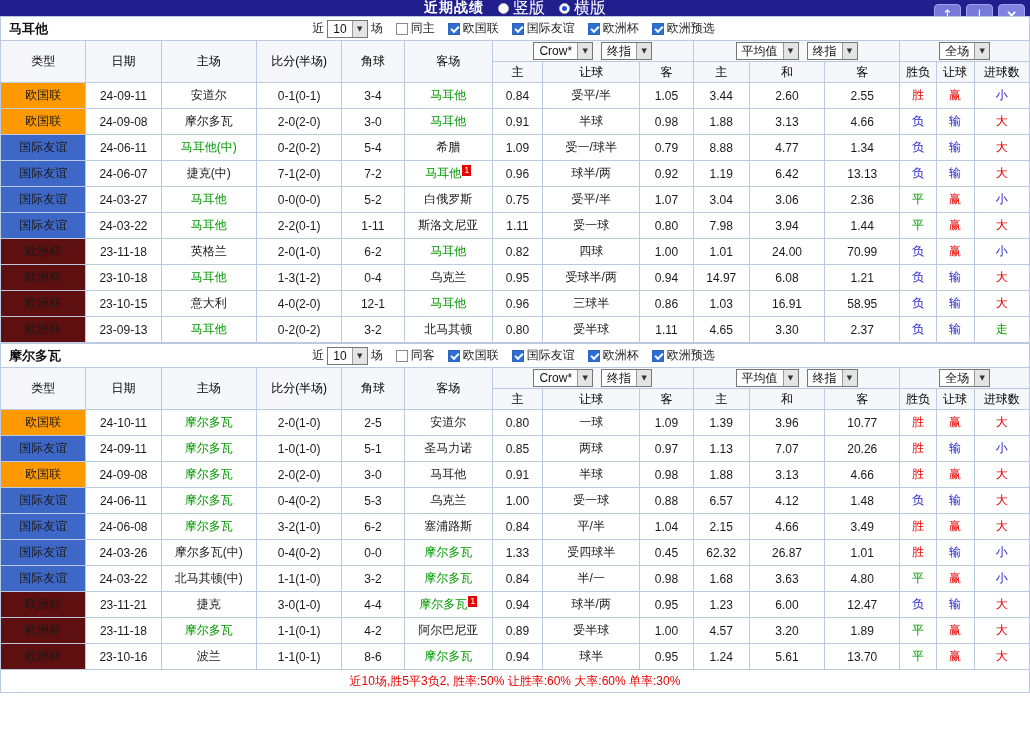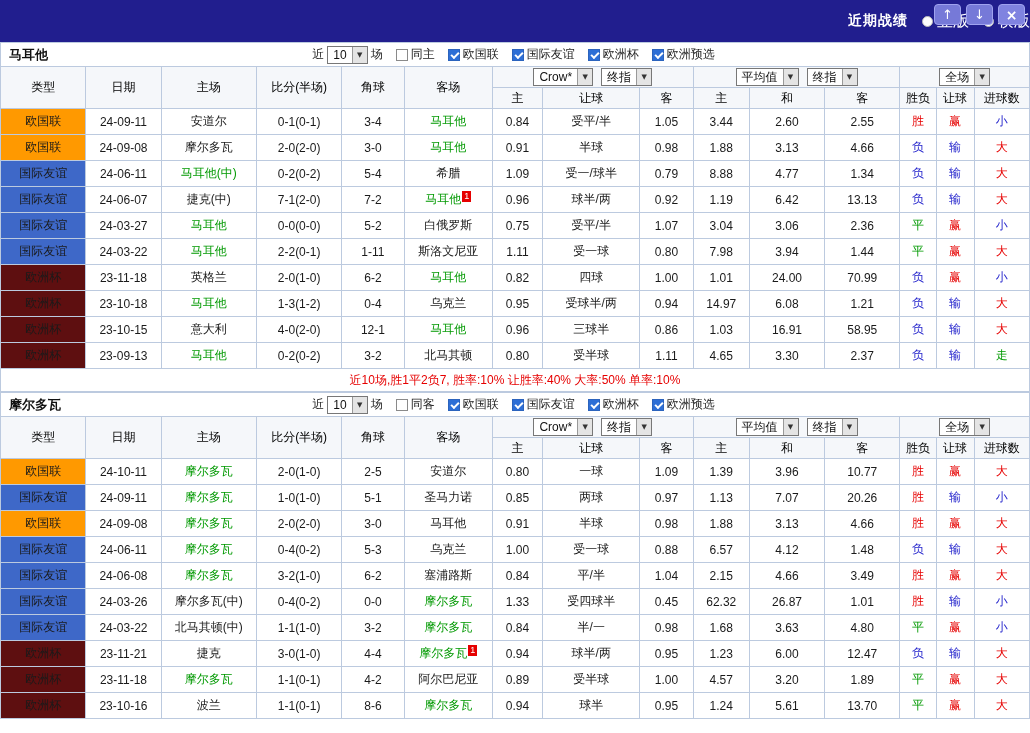--- a/index.html
+++ b/index.html
@@ -1,22 +1,22 @@
 <!DOCTYPE html>
 <html><head>
 <meta charset="utf-8">
 <style>
   * { box-sizing: border-box; }
   html,body { margin:0; padding:0; background:#e9e9f2; }
   body { font-family:"Liberation Sans", sans-serif; }
   .window { width:1030px; height:733px; background:#fff; overflow:hidden; }
 
   
-  .titlebar { height:42px; background:#211e8e; position:relative;
-              display:flex; align-items:center; justify-content:flex-end; }
+  .titlebar { height:16px; background:#211e8e; position:relative;
+              display:flex; align-items:center; justify-content:center; }
   .title-group { display:flex; align-items:center; gap:14px; color:#fff; }
   .title-text { font-size:14px; font-weight:bold; letter-spacing:1px; }
   .radio-label { display:inline-flex; align-items:center; gap:4px; font-size:16px; cursor:pointer; }
   .rdo { width:11px; height:11px; border-radius:50%; background:#fdfdfd; border:1px solid #bbb;
          display:inline-block; position:relative; }
   .rdo.checked::after { content:""; position:absolute; left:2px; top:2px; width:5px; height:5px;
          border-radius:50%; background:#1d53d8; }
   .win-buttons { position:absolute; right:5px; top:4px; display:flex; gap:5px; }
   .win-btn { width:27px; height:21px; background:#7679d8; border:1px solid #9fa2ef; border-radius:4px;
              color:#fff; font-size:13px; line-height:18px; text-align:center; cursor:pointer; padding:0;
@@ -353,21 +353,20 @@
             <td>1.11</td>
             <td>4.65</td>
             <td>3.30</td>
             <td>2.37</td>
             <td style="color: rgb(35, 35, 204);">负</td>
             <td style="color: rgb(35, 35, 204);">输</td>
             <td style="color: rgb(0, 153, 0);">走</td>
           </tr>
         </tbody>
     </table>
-    <div class="summary">近10场,胜1平2负7, 胜率:10% 让胜率:40% 大率:50% 单率:10%</div>
   </div>
 
   <div class="section">
     <div class="filter-row">
       <span class="team-name">摩尔多瓦</span>
       <div class="filters">
         <span>近</span>
         <span class="selectbox">
             <span class="sel-t">10</span>
             <span class="sel-a">▼</span>
@@ -633,15 +632,16 @@
             <td>0.95</td>
             <td>1.24</td>
             <td>5.61</td>
             <td>13.70</td>
             <td style="color: rgb(0, 153, 0);">平</td>
             <td style="color: rgb(230, 0, 0);">赢</td>
             <td style="color: rgb(230, 0, 0);">大</td>
           </tr>
         </tbody>
     </table>
+    <div class="summary">近10场,胜5平3负2, 胜率:50% 让胜率:60% 大率:60% 单率:30%</div>
   </div>
 
 </div>
 
 </body></html>

